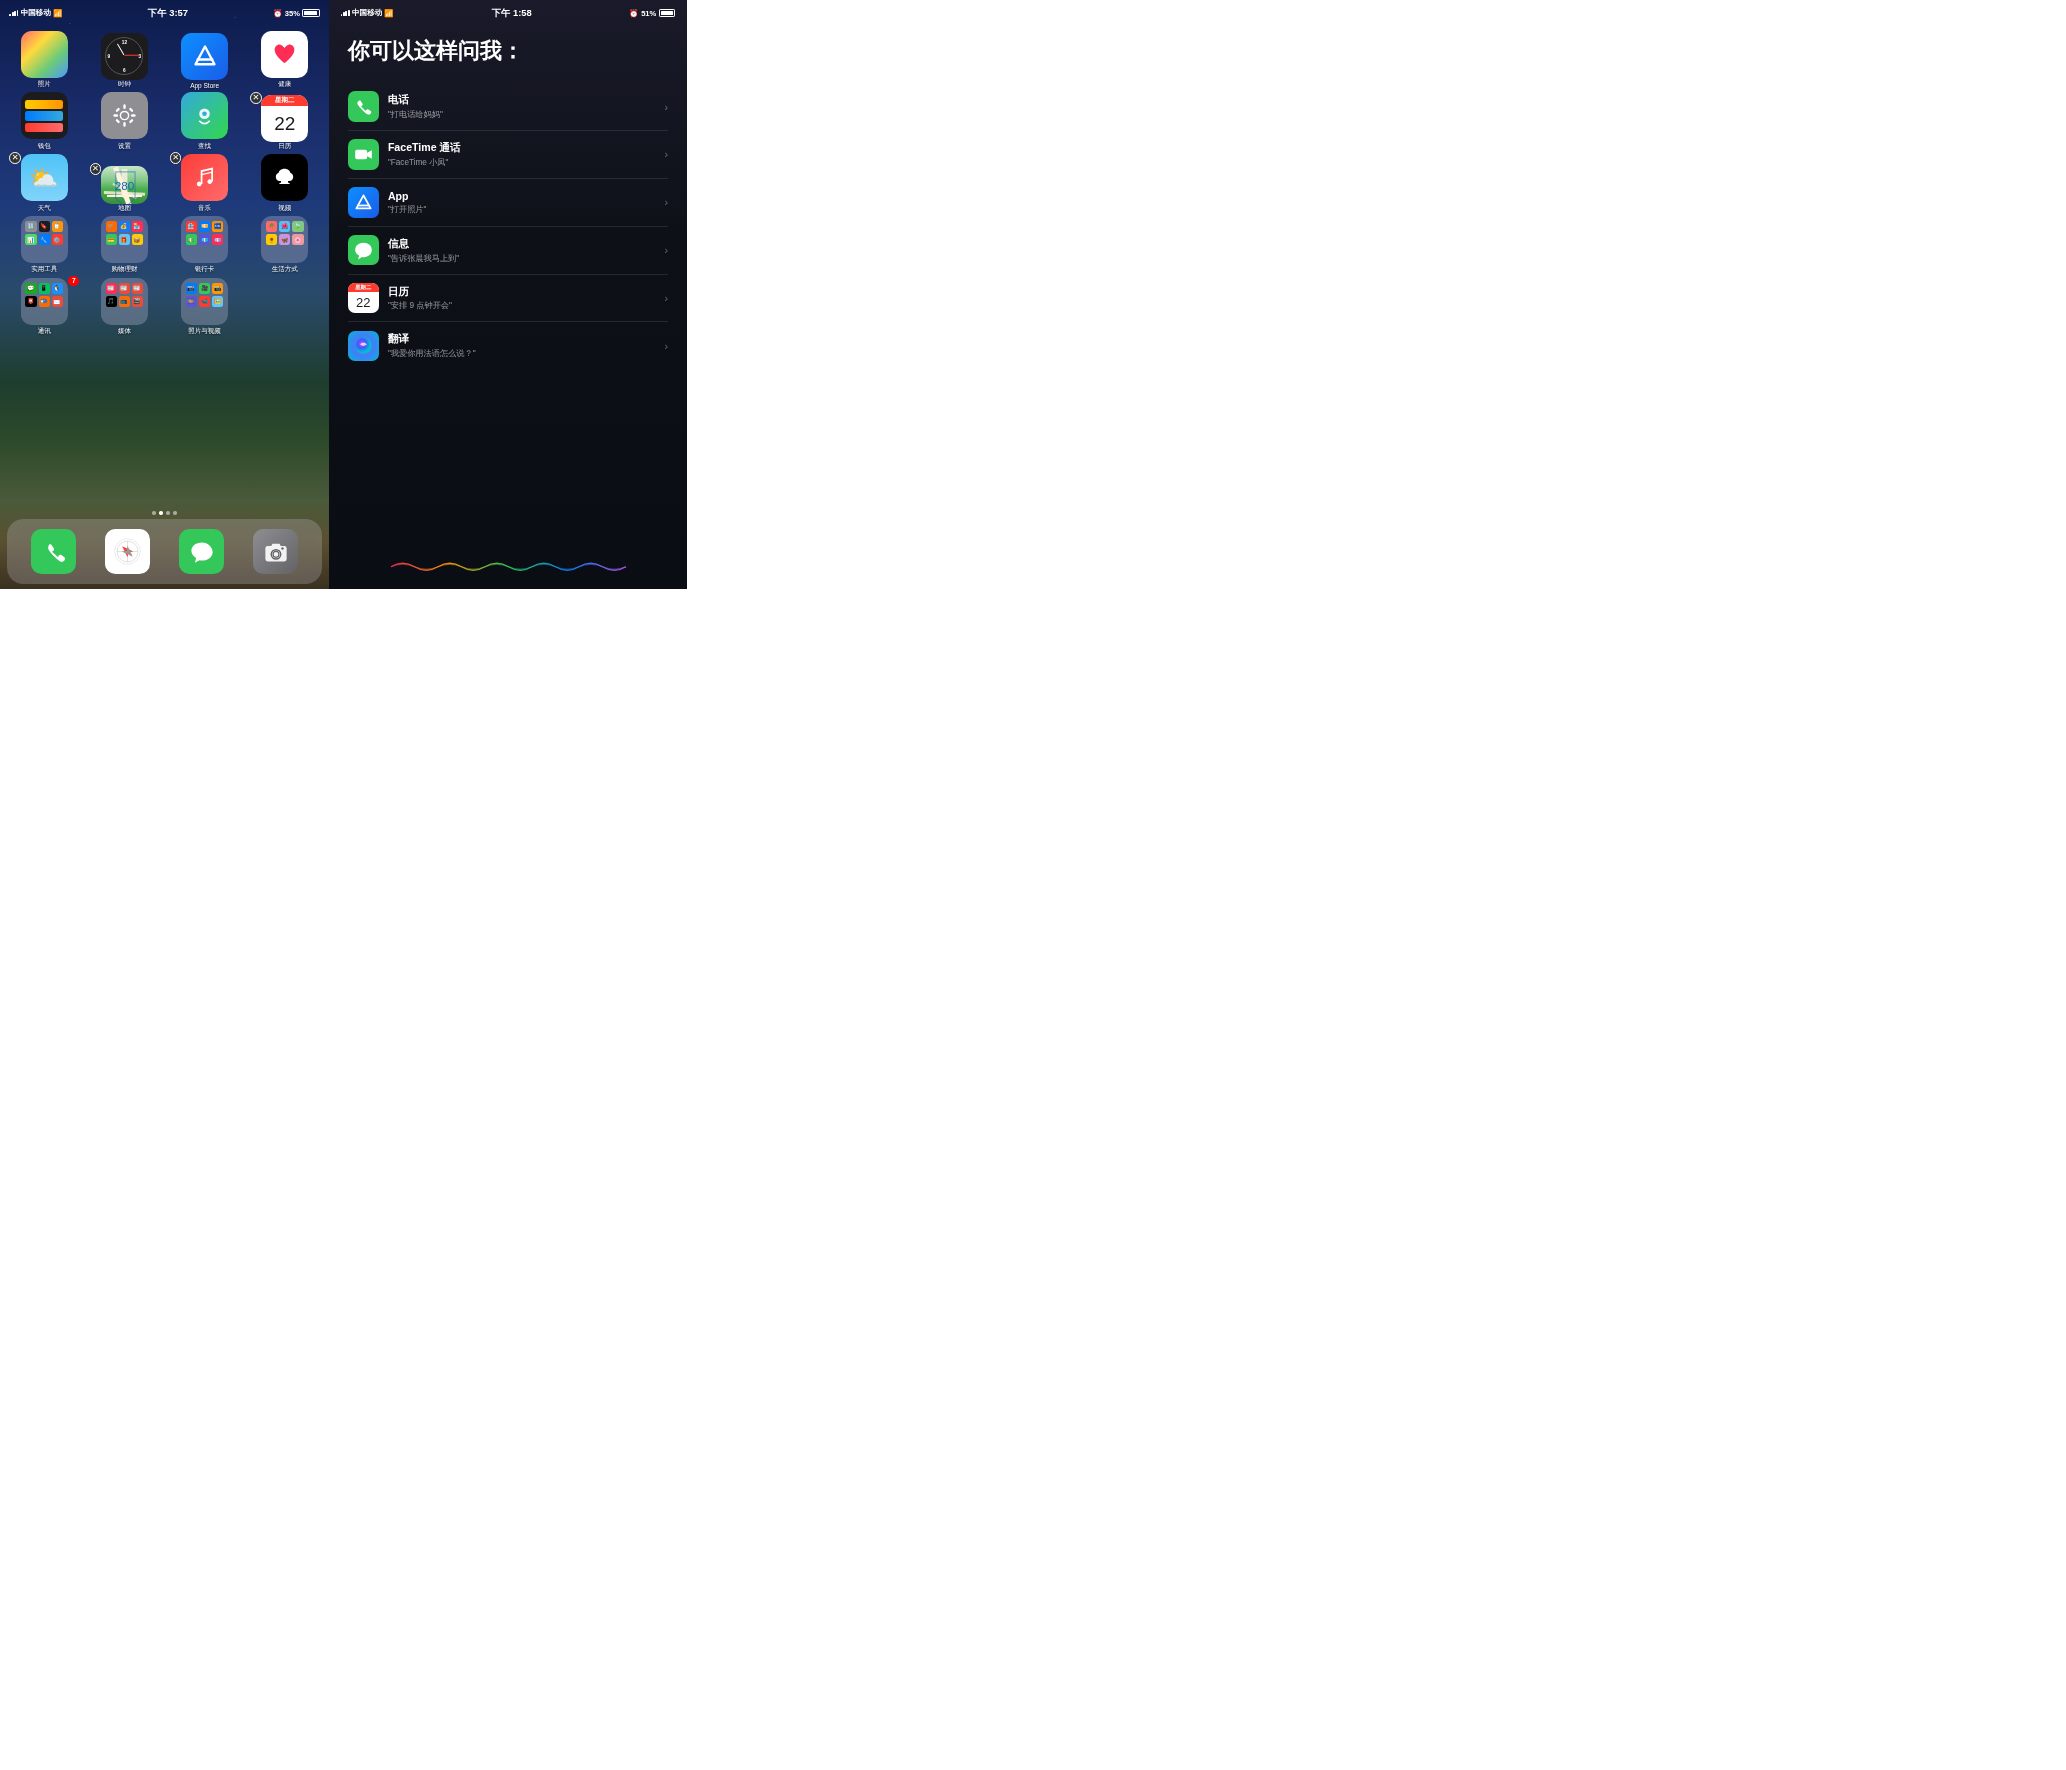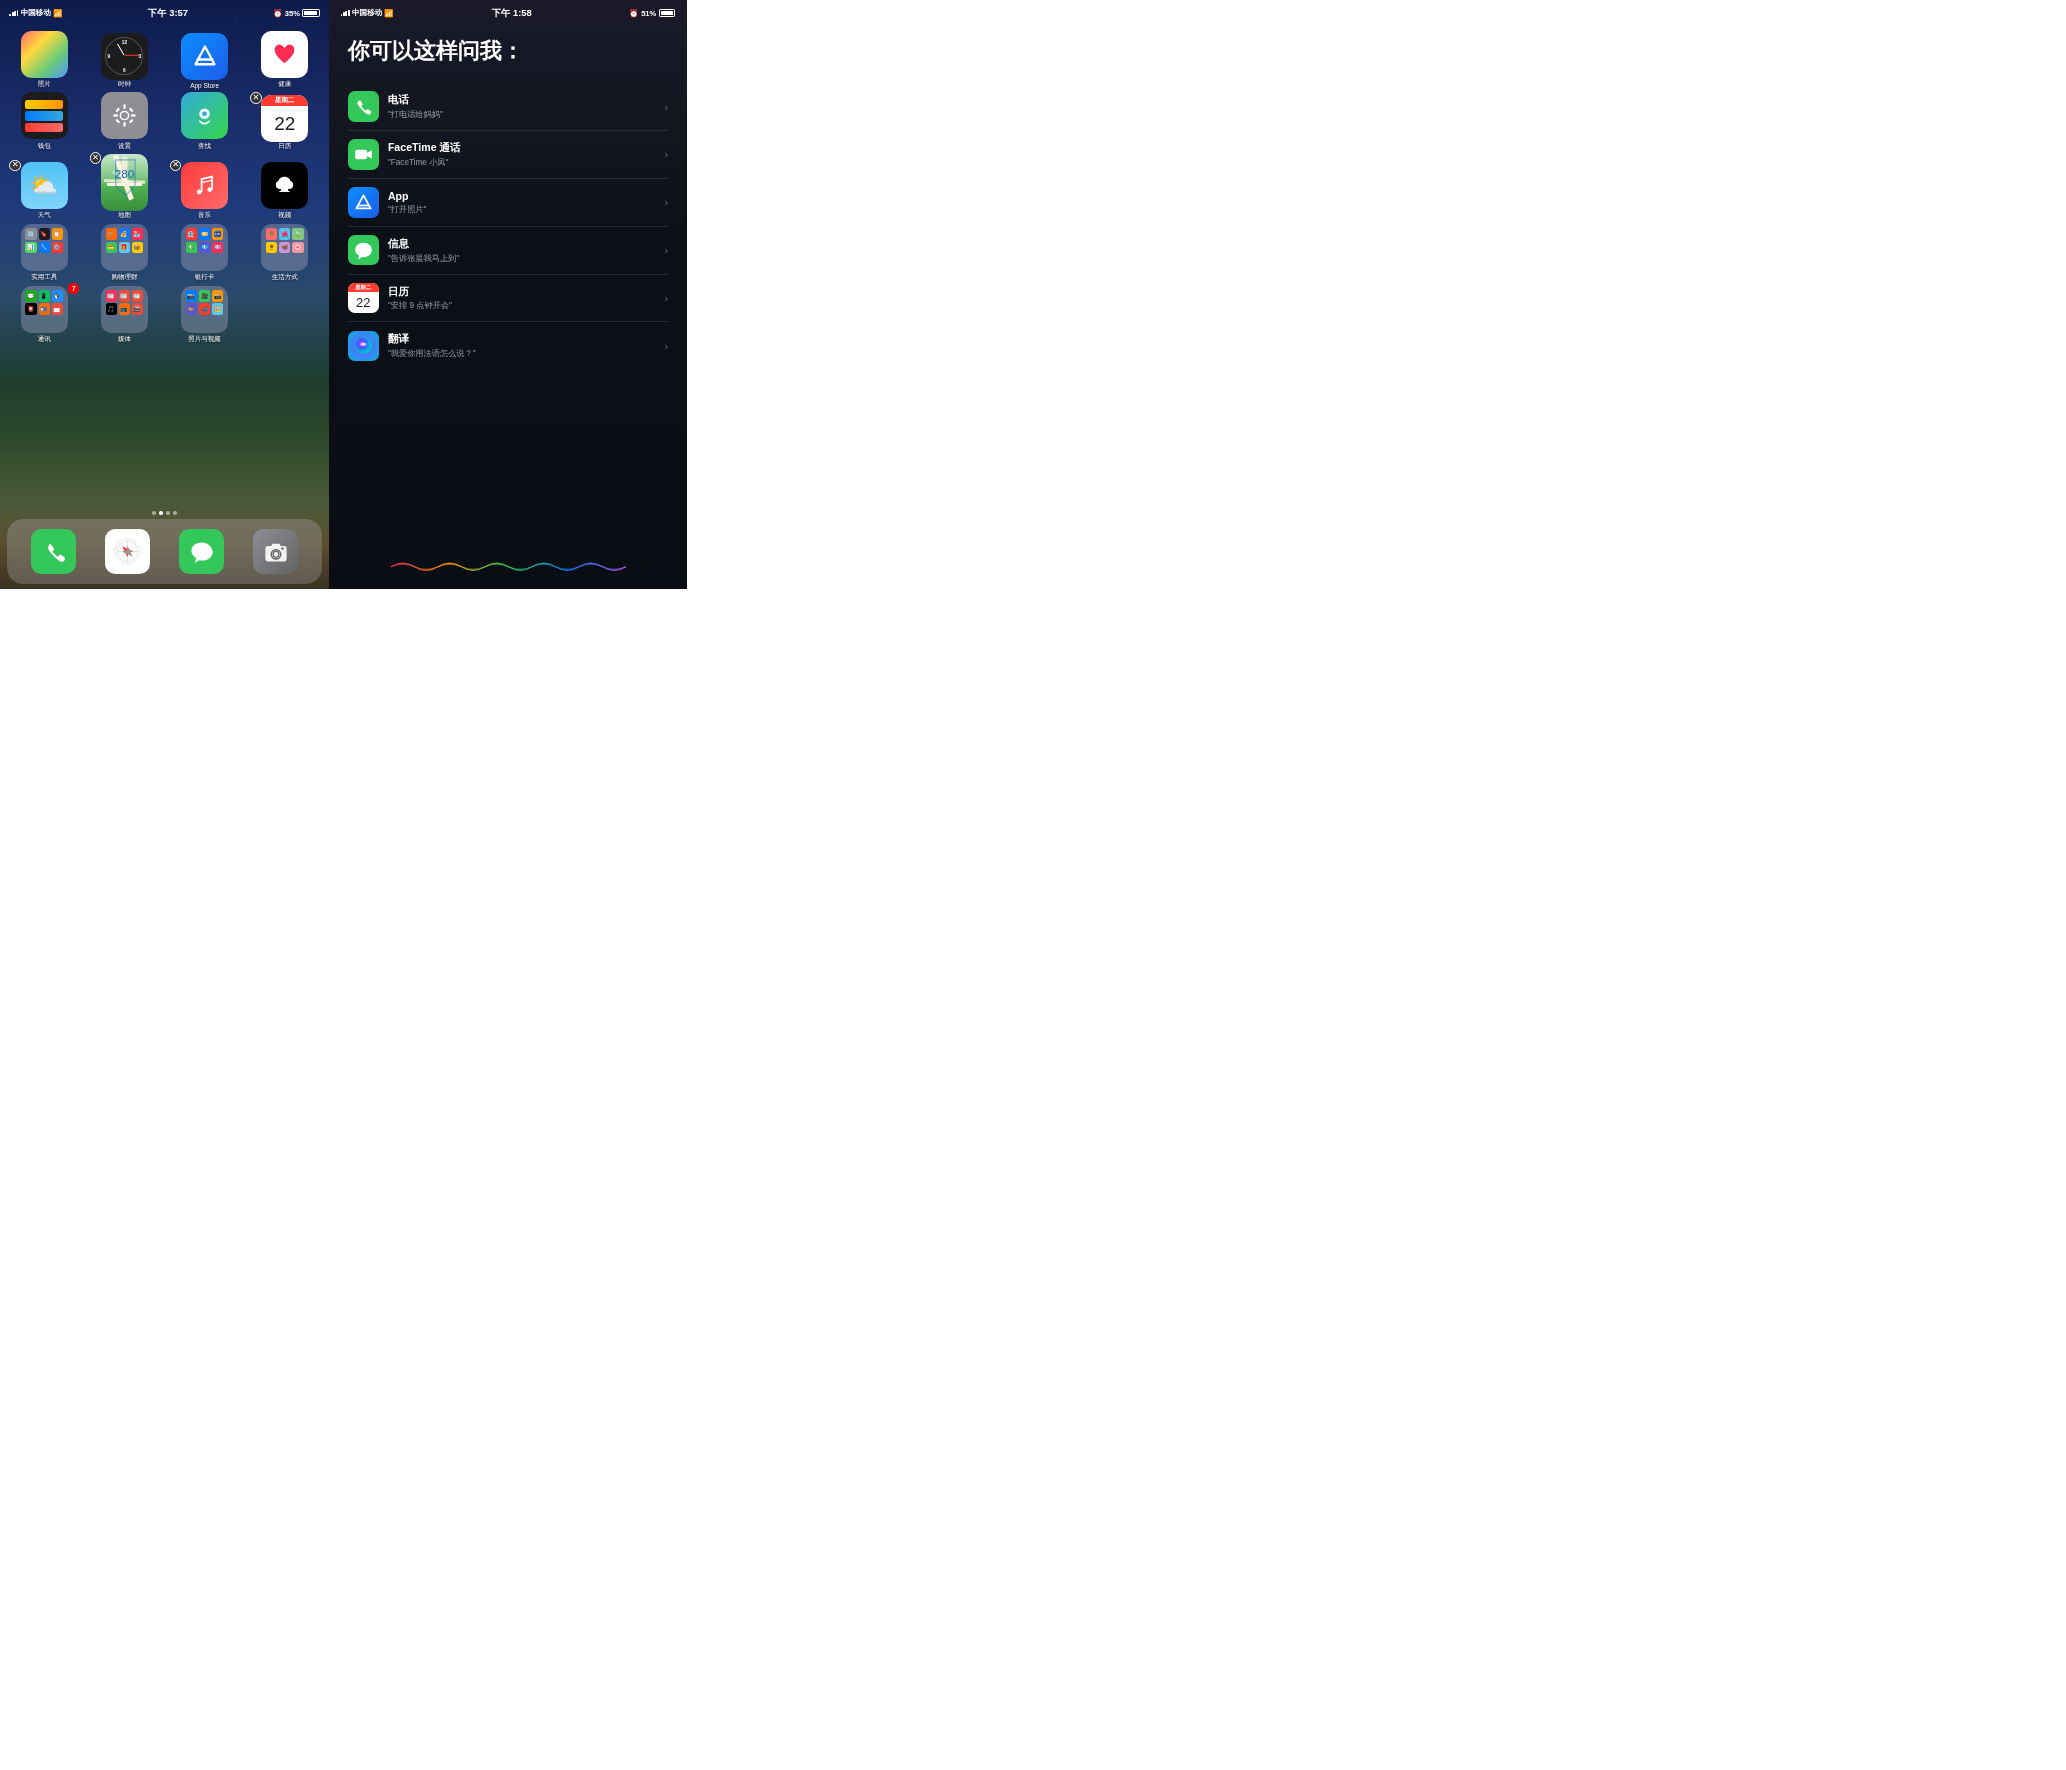--- a/index.html
+++ b/index.html
@@ -378,21 +378,21 @@
     
     .wallet-icon-inner {
       display: flex; flex-direction: column; gap: 2.3px; padding: 5.9px 4.7px;
     }
     .wallet-card {
       height: 9.4px; border-radius: 2.3px;
     }
 
     
     .maps-face {
-      width: 47px; height: 57px; border-radius: 10.6px;
+      width: 47px; height: 38px; border-radius: 10.6px;
       background: linear-gradient(180deg, #c8e6c9 0%, #81c784 40%, #4caf50 60%, #388e3c 100%);
       position: relative; overflow: hidden;
     }
     .maps-road {
       position: absolute; background: #fff3e0;
     }
   </style>
 </head>
 <body>
 

